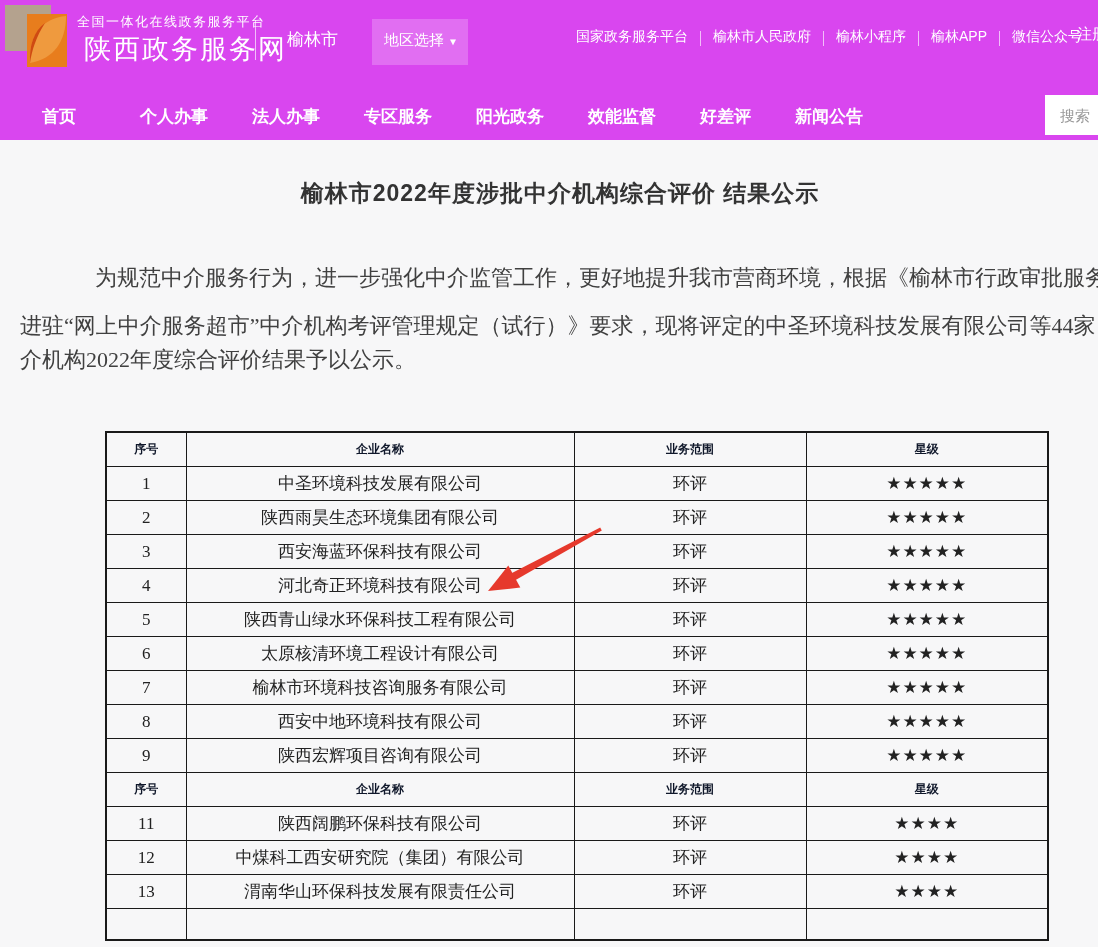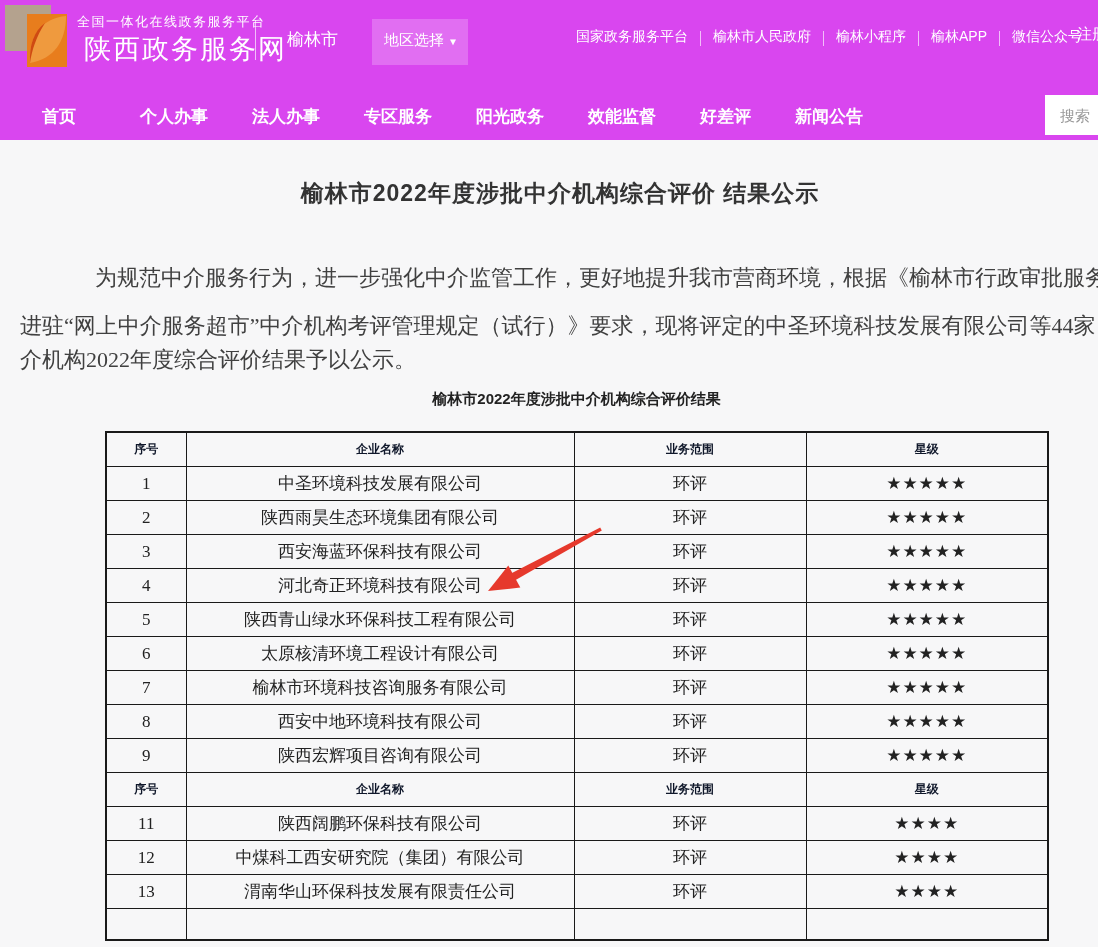--- a/index.html
+++ b/index.html
@@ -104,21 +104,20 @@
       <input type="text" placeholder="搜索" style="">
     </div>
   </div>
 
   <div class="page-title">榆林市2022年度涉批中介机构综合评价 结果公示</div>
 
   <div class="para-line" id="pline1">为规范中介服务行为，进一步强化中介监管工作，更好地提升我市营商环境，根据《榆林市行政审批服务局关</div>
   <div class="para-line" id="pline2">进驻“网上中介服务超市”中介机构考评管理规定（试行）》要求，现将评定的中圣环境科技发展有限公司等44家</div>
   <div class="para-line" id="pline3">介机构2022年度综合评价结果予以公示。</div>
 
-  <div class="table-title">榆林市2022年度涉批中介机构综合评价结果</div>
 
   <table class="eval">
     <colgroup>
       <col style="width:80px">
         <col style="width:388px">
         <col style="width:232px">
         <col style="width:242px">
     </colgroup>
     <tbody id="tableBody">
         <tr>

